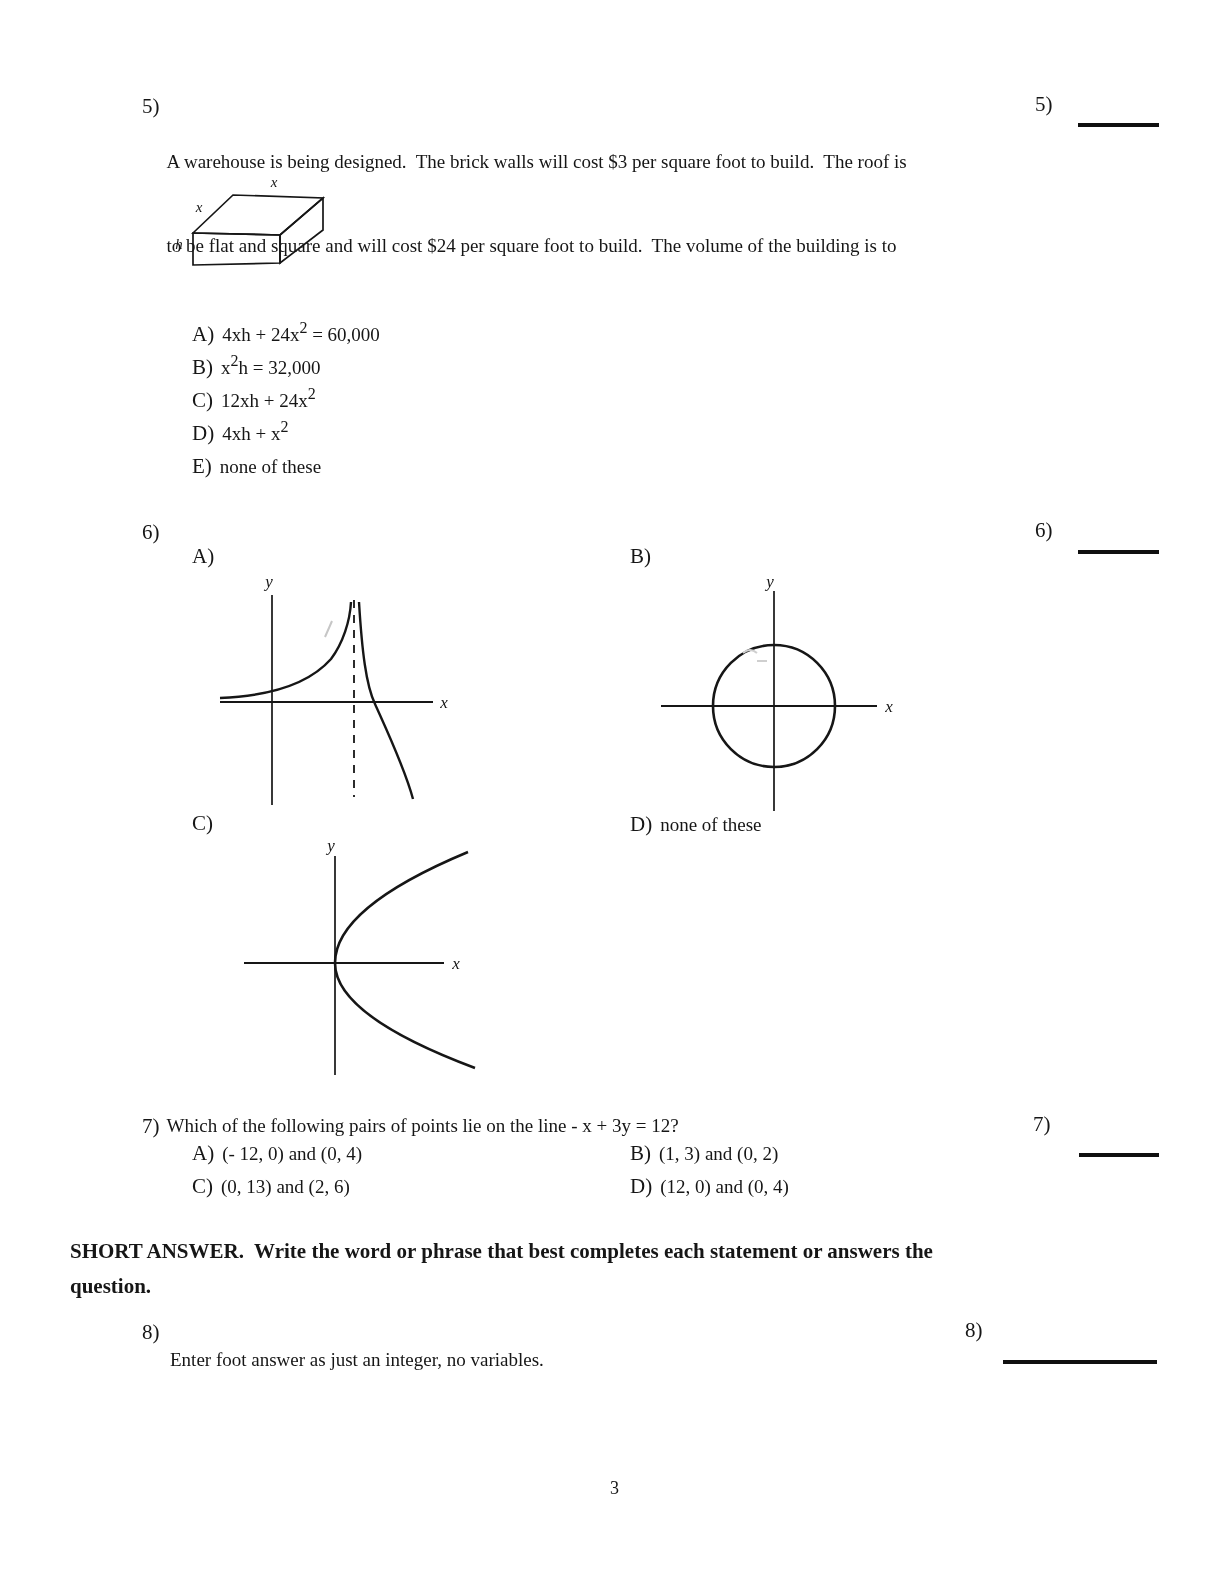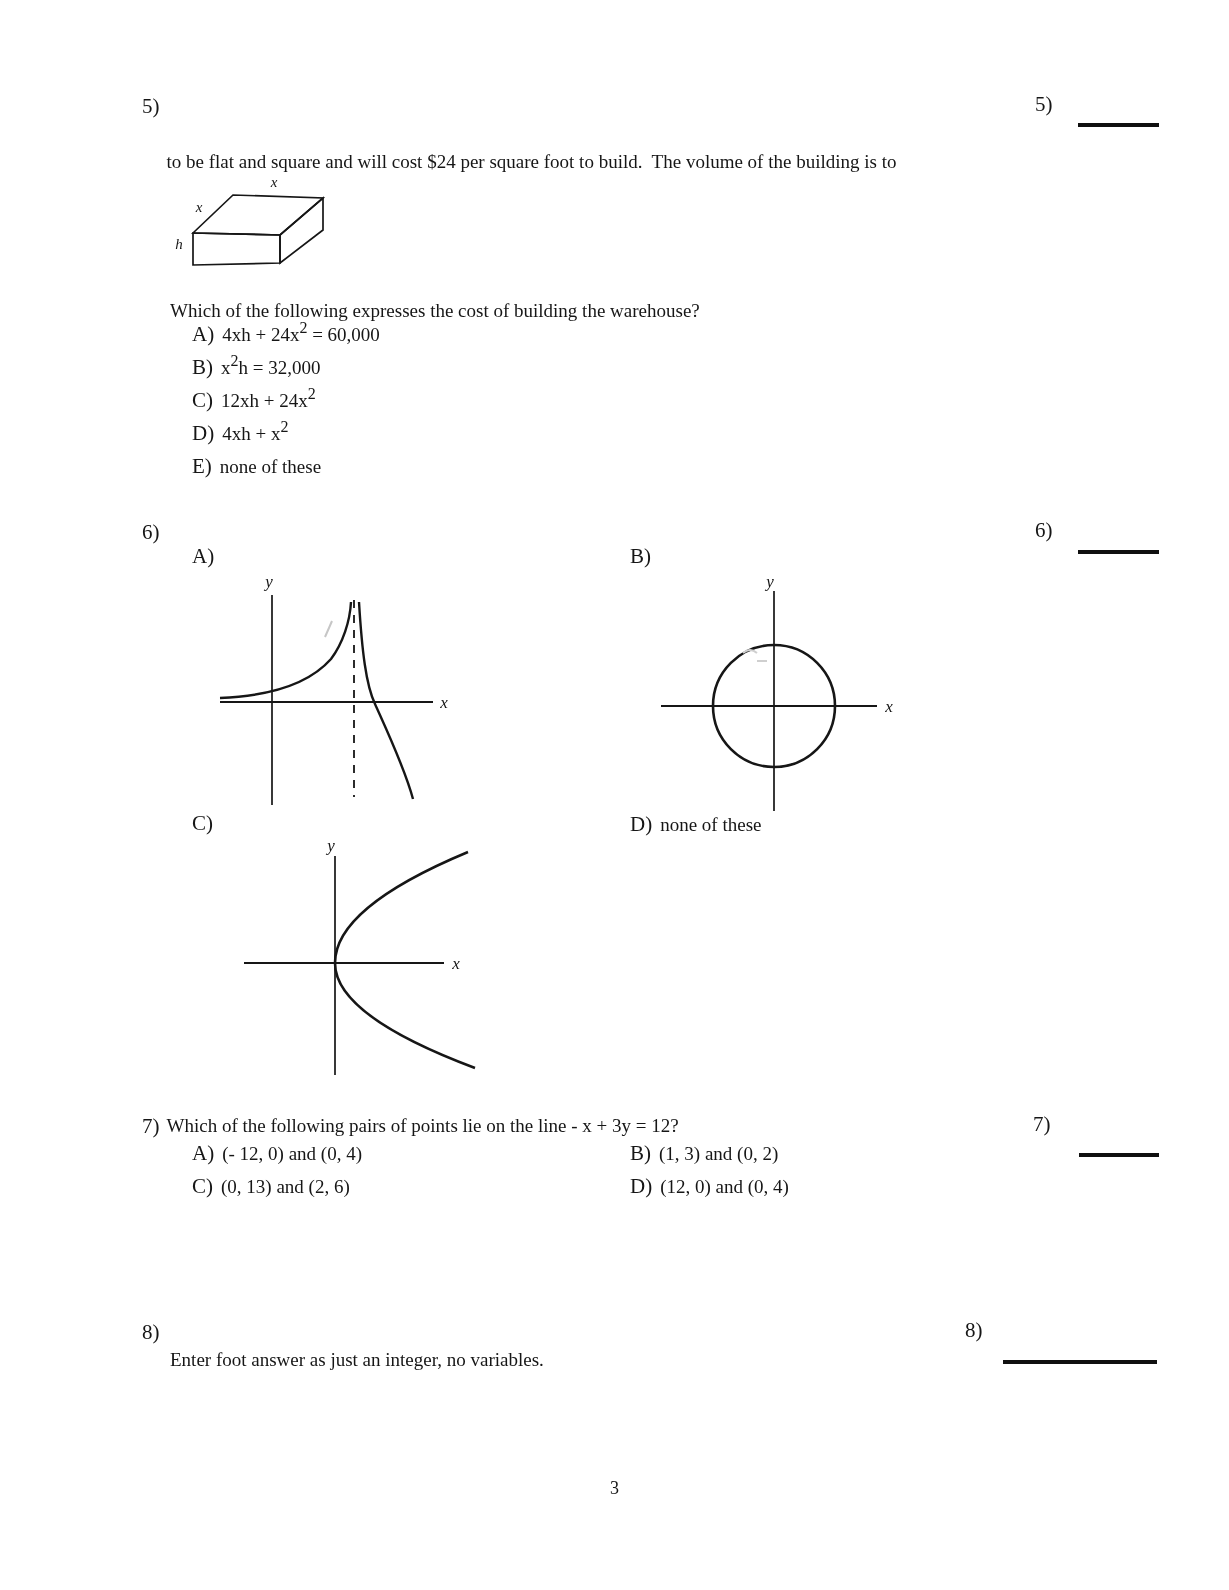--- a/index.html
+++ b/index.html
@@ -27,37 +27,37 @@
   svg text.fig-lab { font-style:italic; font-size:15px; fill:#161616; }
 </style>
 </head>
 <body>
 
 <div class="page">
 
   <div class="abs qrow" style="left:142px; top:92px; width:880px;">
     <span class="qnum">5)</span>
     <div class="qtext">
+      <div class="qline">A warehouse is being designed.  The brick walls will cost $3 per square foot to build.  The roof is</div>
       <div class="qline">to be flat and square and will cost $24 per square foot to build.  The volume of the building is to</div>
     </div>
   </div>
 
   <span class="abs ansnum" style="left:1035px; top:92px;">5)</span>
   <div class="abs blank" style="left:1078px; top:123px; width:81px;"></div>
 
   <svg class="abs" style="left:168px; top:173px;" width="165" height="102" viewBox="0 0 165 102">
     <polygon points="25,60 65,22 155,25 112,62" fill="none" stroke="#161616" stroke-width="1.7"></polygon>
     <polygon points="112,62 155,25 155,57 112,90" fill="none" stroke="#161616" stroke-width="1.7"></polygon>
     <polygon points="25,60 112,62 112,90 25,92" fill="none" stroke="#161616" stroke-width="1.7"></polygon>
     <text class="fig-lab" x="106" y="14" text-anchor="middle">x</text>
     <text class="fig-lab" x="31" y="39" text-anchor="middle">x</text>
     <text class="fig-lab" x="11" y="76" text-anchor="middle">h</text>
   </svg>
 
-  <div class="abs qtext" style="left:170px; top:297px;">Which of the following expresses the cost of building the warehouse?</div>
 
   <div class="abs" style="left:192px; top:322px;">
     <div class="opt">
       <span class="opt-label">A)</span>
       <span class="opt-text"><span>4xh + 24x</span><sup>2</sup><span> = 60,000</span></span>
     </div>
     <div class="opt">
       <span class="opt-label">B)</span>
       <span class="opt-text"><span>x</span><sup>2</sup><span>h = 32,000</span></span>
     </div>
@@ -137,20 +137,24 @@
   </div>
   <div class="abs opt" style="left:192px; top:1174px;">
     <span class="opt-label">C)</span>
     <span class="opt-text">(0, 13) and (2, 6)</span>
   </div>
   <div class="abs opt" style="left:630px; top:1174px;">
     <span class="opt-label">D)</span>
     <span class="opt-text">(12, 0) and (0, 4)</span>
   </div>
 
+  <div class="abs" style="left:70px; top:1234px; width:1010px;">
+    <div class="header-line">SHORT ANSWER.  Write the word or phrase that best completes each statement or answers the</div>
+    <div class="header-line">question.</div>
+  </div>
 
   <div class="abs qrow" style="left:142px; top:1318px; width:860px;">
     <span class="qnum">8)</span>
   </div>
   <div class="abs qtext" style="left:170px; top:1346px;">Enter foot answer as just an integer, no variables.</div>
 
   <span class="abs ansnum" style="left:965px; top:1318px;">8)</span>
   <div class="abs blank" style="left:1003px; top:1360px; width:154px;"></div>
 
   <div class="abs pagenum" style="left:0px; top:1478px;">3</div>

